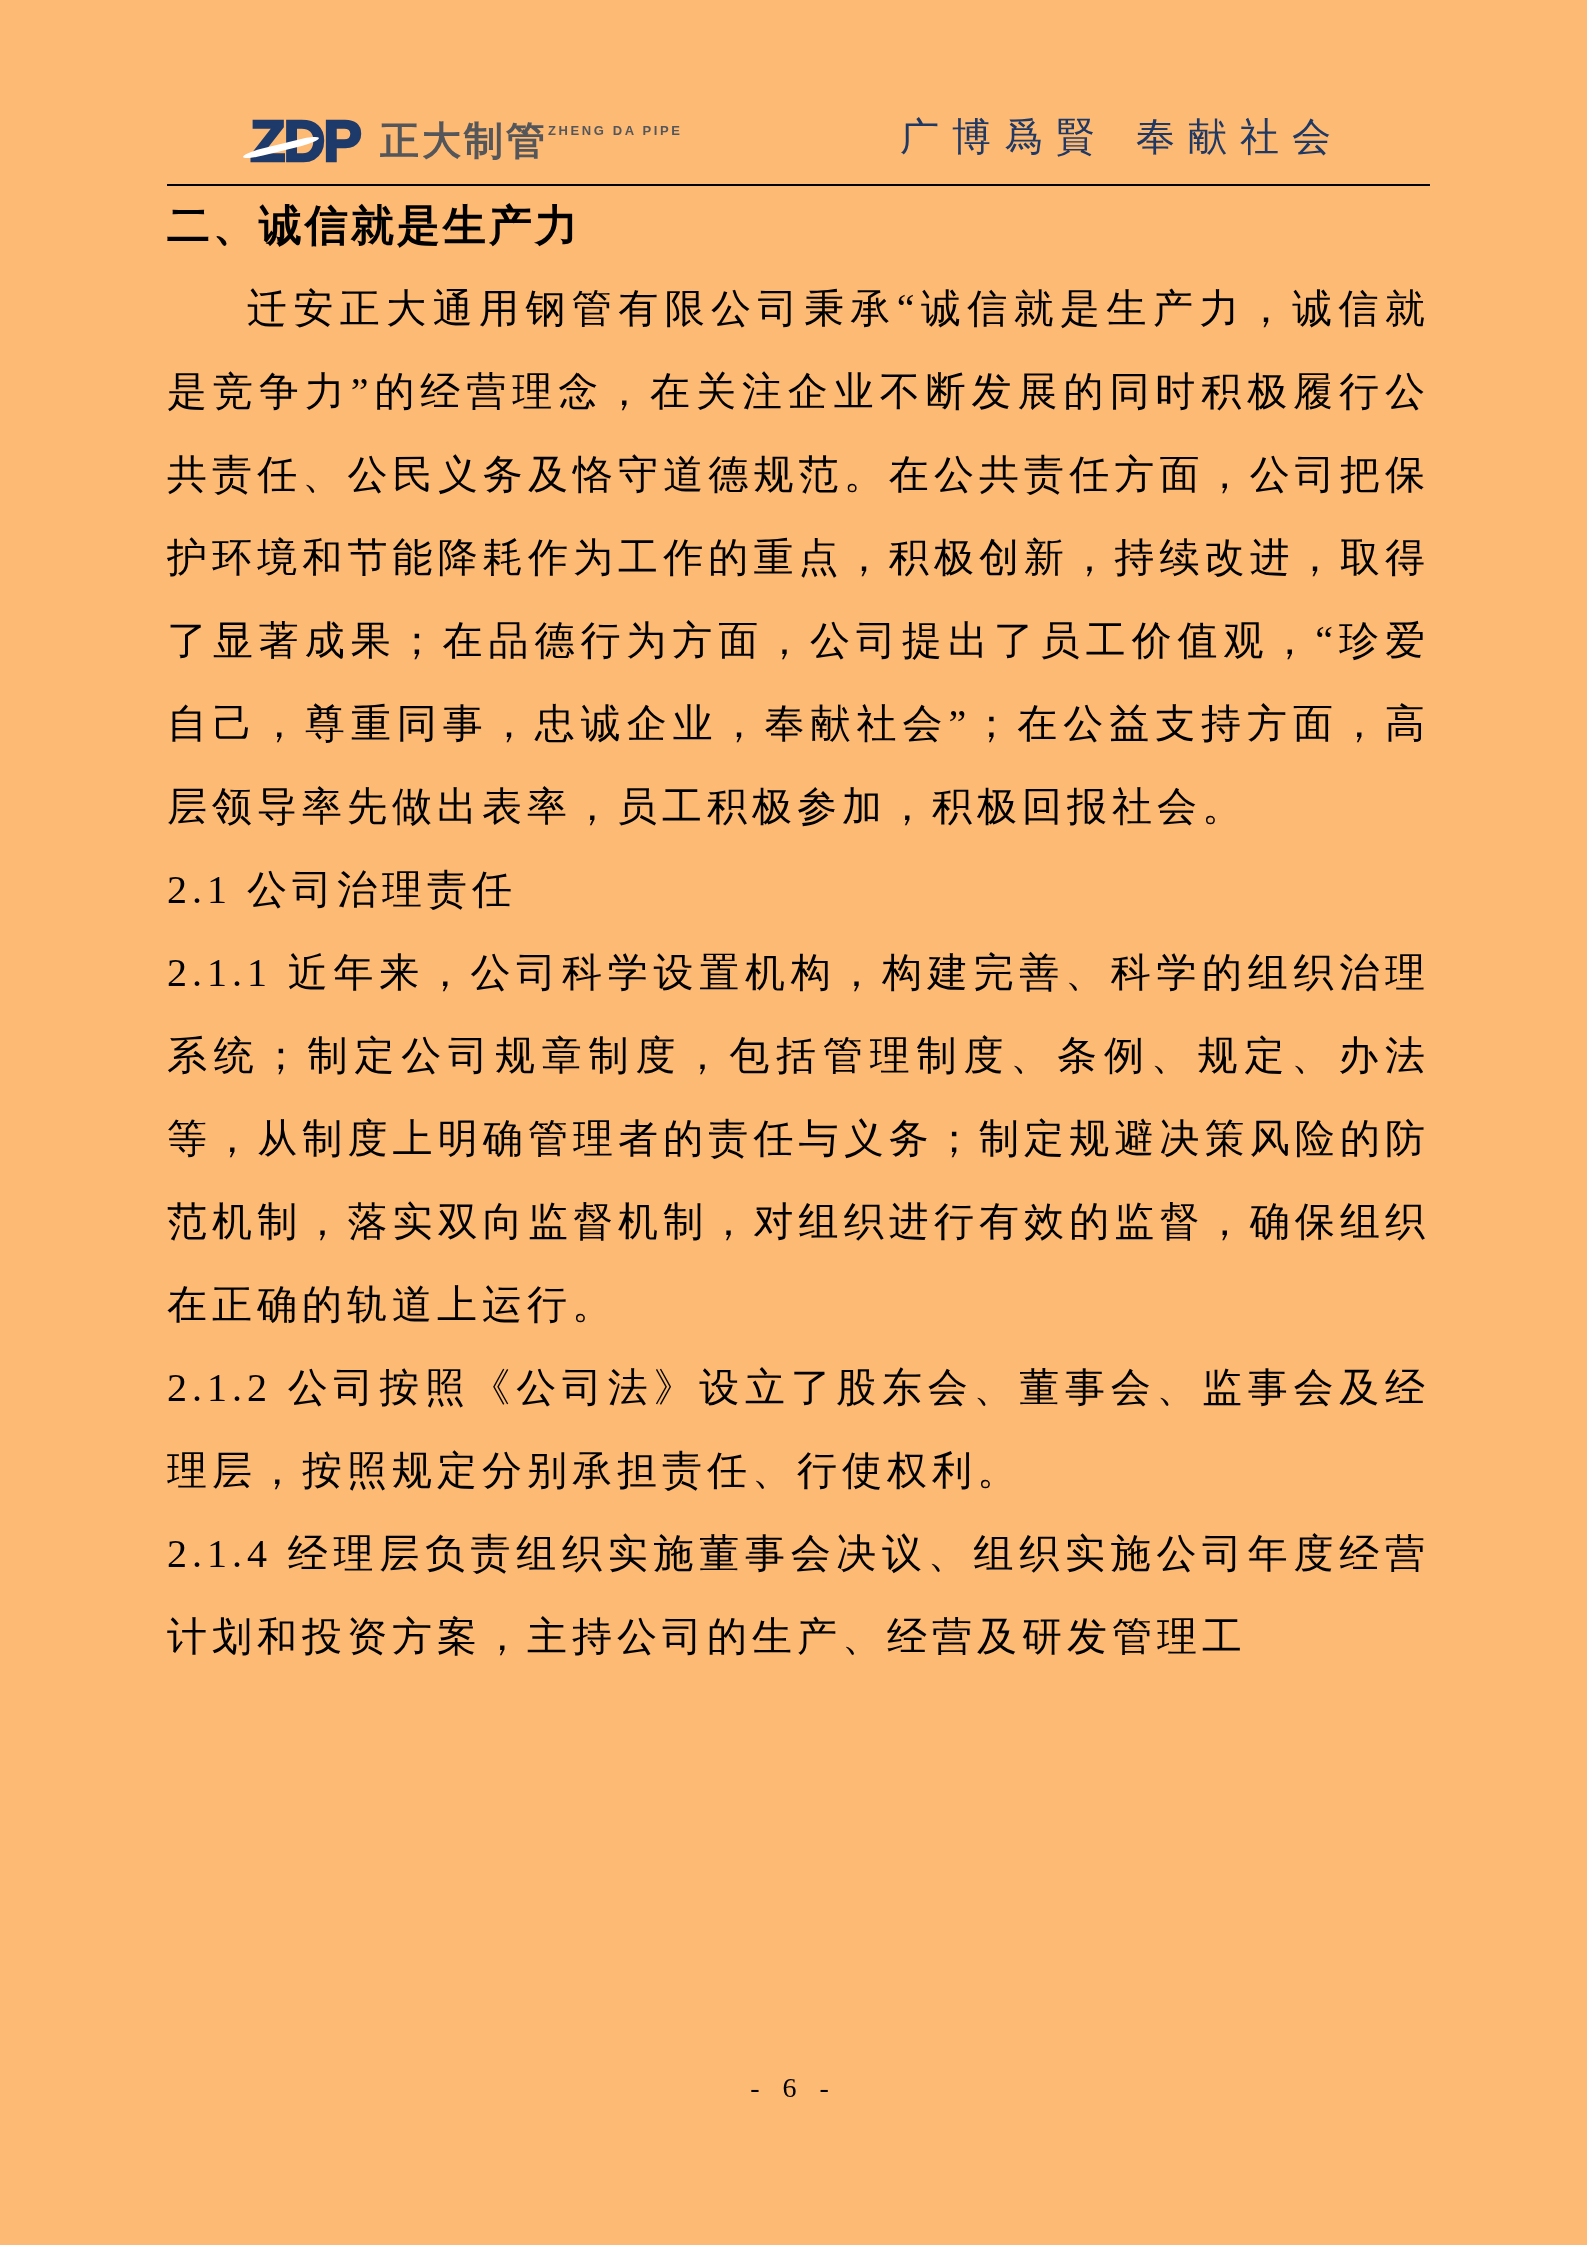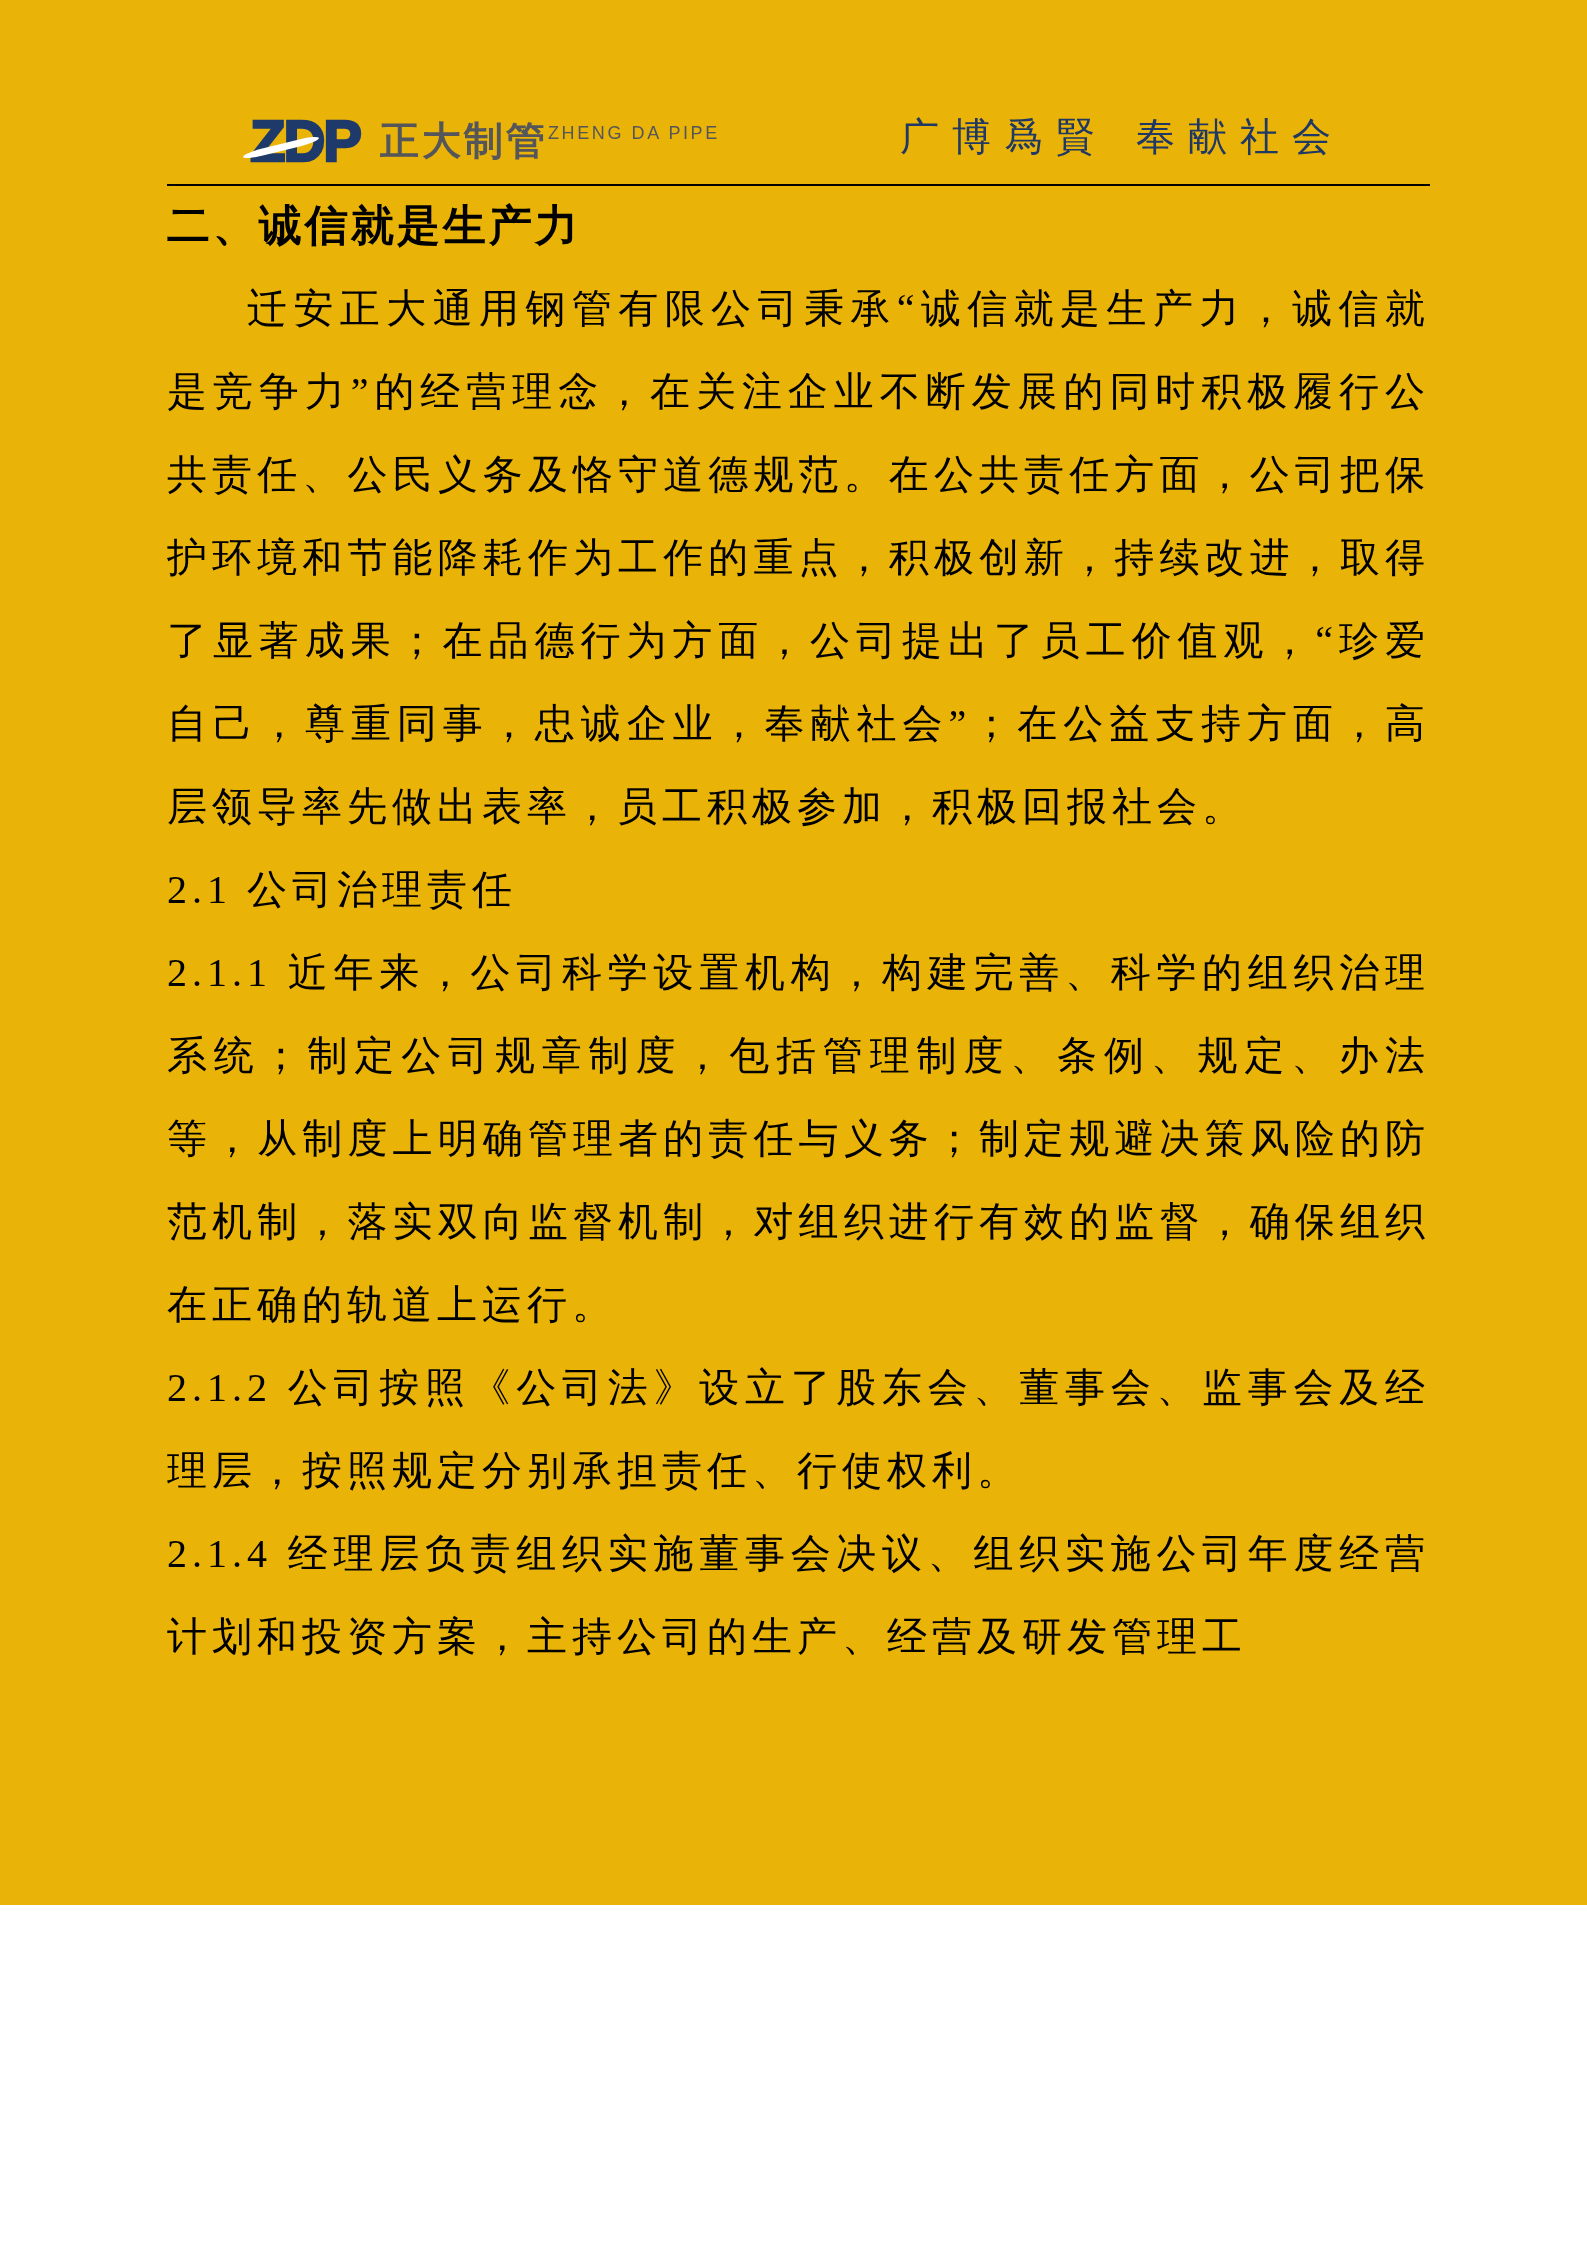--- a/index.html
+++ b/index.html
@@ -1,20 +1,20 @@
 <!DOCTYPE html>
 <html><head>
 <meta charset="utf-8">
 <style>
   * { margin:0; padding:0; box-sizing:border-box; }
   html,body { background:#ffffff; }
   .page {
     position:relative;
-    width:1587px; height:1905px;
-    background:#eab308;
+    width:1587px; height:2245px;
+    background:#fdba74;
     font-family:"Liberation Serif","DejaVu Serif",serif;
     overflow:hidden;
   }
 
   
   .header-inner {
     position:absolute; left:167px; right:157px; top:0; height:186px;
     border-bottom:2px solid #000;
     display:flex; align-items:flex-end;
     padding-bottom:14px;
@@ -34,21 +34,21 @@
     transform:rotate(-14deg);
   }
   .logo-names { display:flex; justify-content:center; }
   .logo-cn {
     font-family:"Liberation Sans","DejaVu Sans",sans-serif;
     font-weight:700; font-size:39px; line-height:1.05;
     color:#55565a; letter-spacing:3px;
   }
   .logo-en {
     font-family:"Liberation Sans","DejaVu Sans",sans-serif;
-    font-weight:400; font-size:18px; color:#55565a; letter-spacing:2.6px;
+    font-weight:700; font-size:13px; color:#55565a; letter-spacing:2.6px;
     margin-top:2px;
   }
   .motto {
     margin-left:auto; margin-right:86px;
     display:flex; align-items:baseline;
     color:#1f3864; font-size:39px; letter-spacing:13px;
     padding-bottom:6px;
   }
   .motto-part2 { margin-left:28px; }
 

